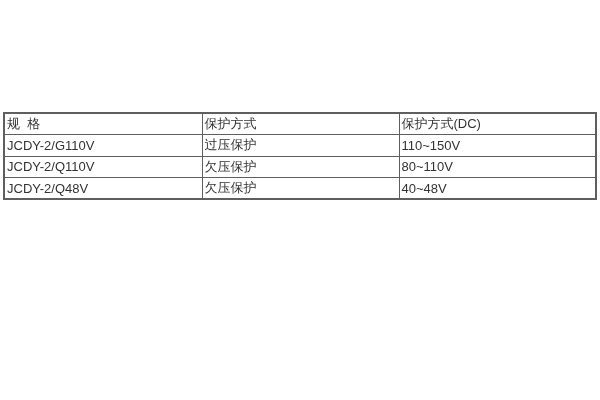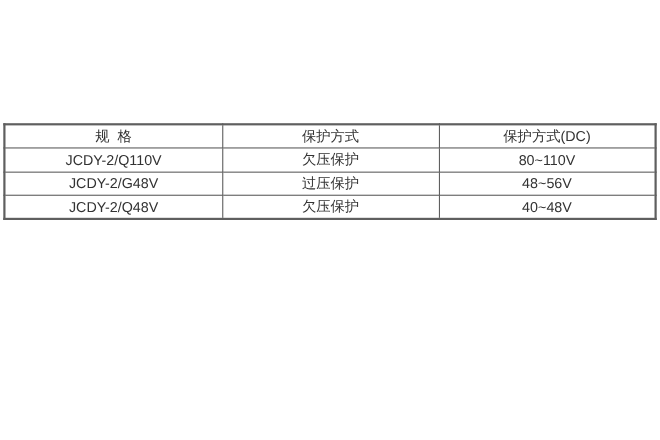--- a/index.html
+++ b/index.html
@@ -15,21 +15,21 @@
     top: 112px;
     width: 592px;
     border-collapse: collapse;
     table-layout: fixed;
     border: 2px solid #5f5f5f;
   }
   .spec-table th,
   .spec-table td {
     border: 1.5px solid #5f5f5f;
     height: 21.6px;
-    text-align: center;
+    text-align: left;
     vertical-align: middle;
     font-size: 13px;
     font-weight: 400;
     color: #333333;
     white-space: pre;
     padding: 0 2px;
     overflow: hidden;
   }
   .col-spec  { width: 198px; }
   .col-prot  { width: 197px; }
@@ -46,28 +46,28 @@
   </colgroup>
   <thead>
     <tr>
       <th>规  格</th>
       <th>保护方式</th>
       <th>保护方式(DC)</th>
     </tr>
   </thead>
   <tbody>
     <tr>
+      <td>JCDY-2/G110V</td>
+      <td>过压保护</td>
+      <td>110~150V</td>
+    </tr>
+    <tr>
       <td>JCDY-2/Q110V</td>
       <td>欠压保护</td>
       <td>80~110V</td>
-    </tr>
-    <tr>
-      <td>JCDY-2/G48V</td>
-      <td>过压保护</td>
-      <td>48~56V</td>
     </tr>
     <tr>
       <td>JCDY-2/Q48V</td>
       <td>欠压保护</td>
       <td>40~48V</td>
     </tr>
   </tbody>
 </table>
 
 </body></html>

